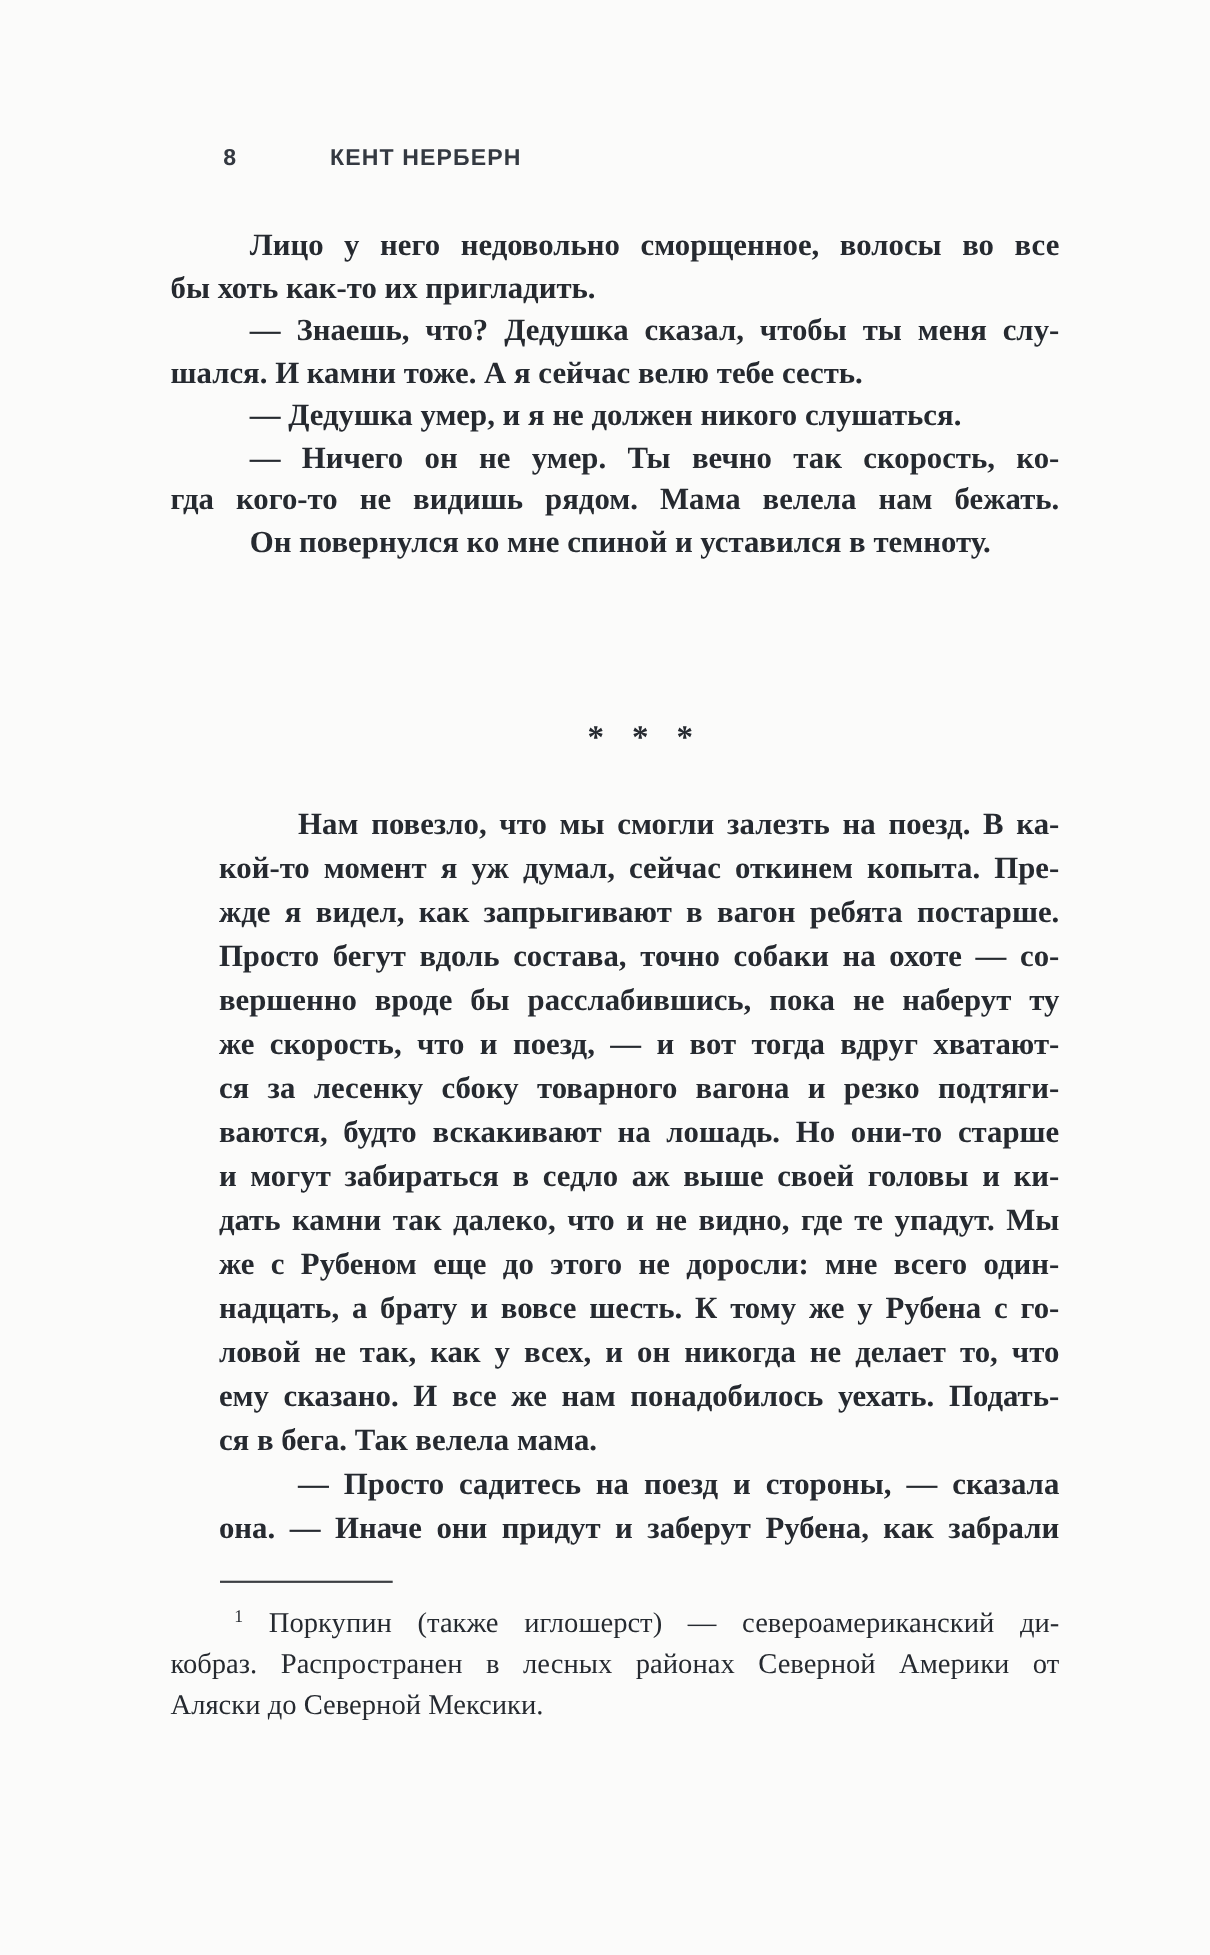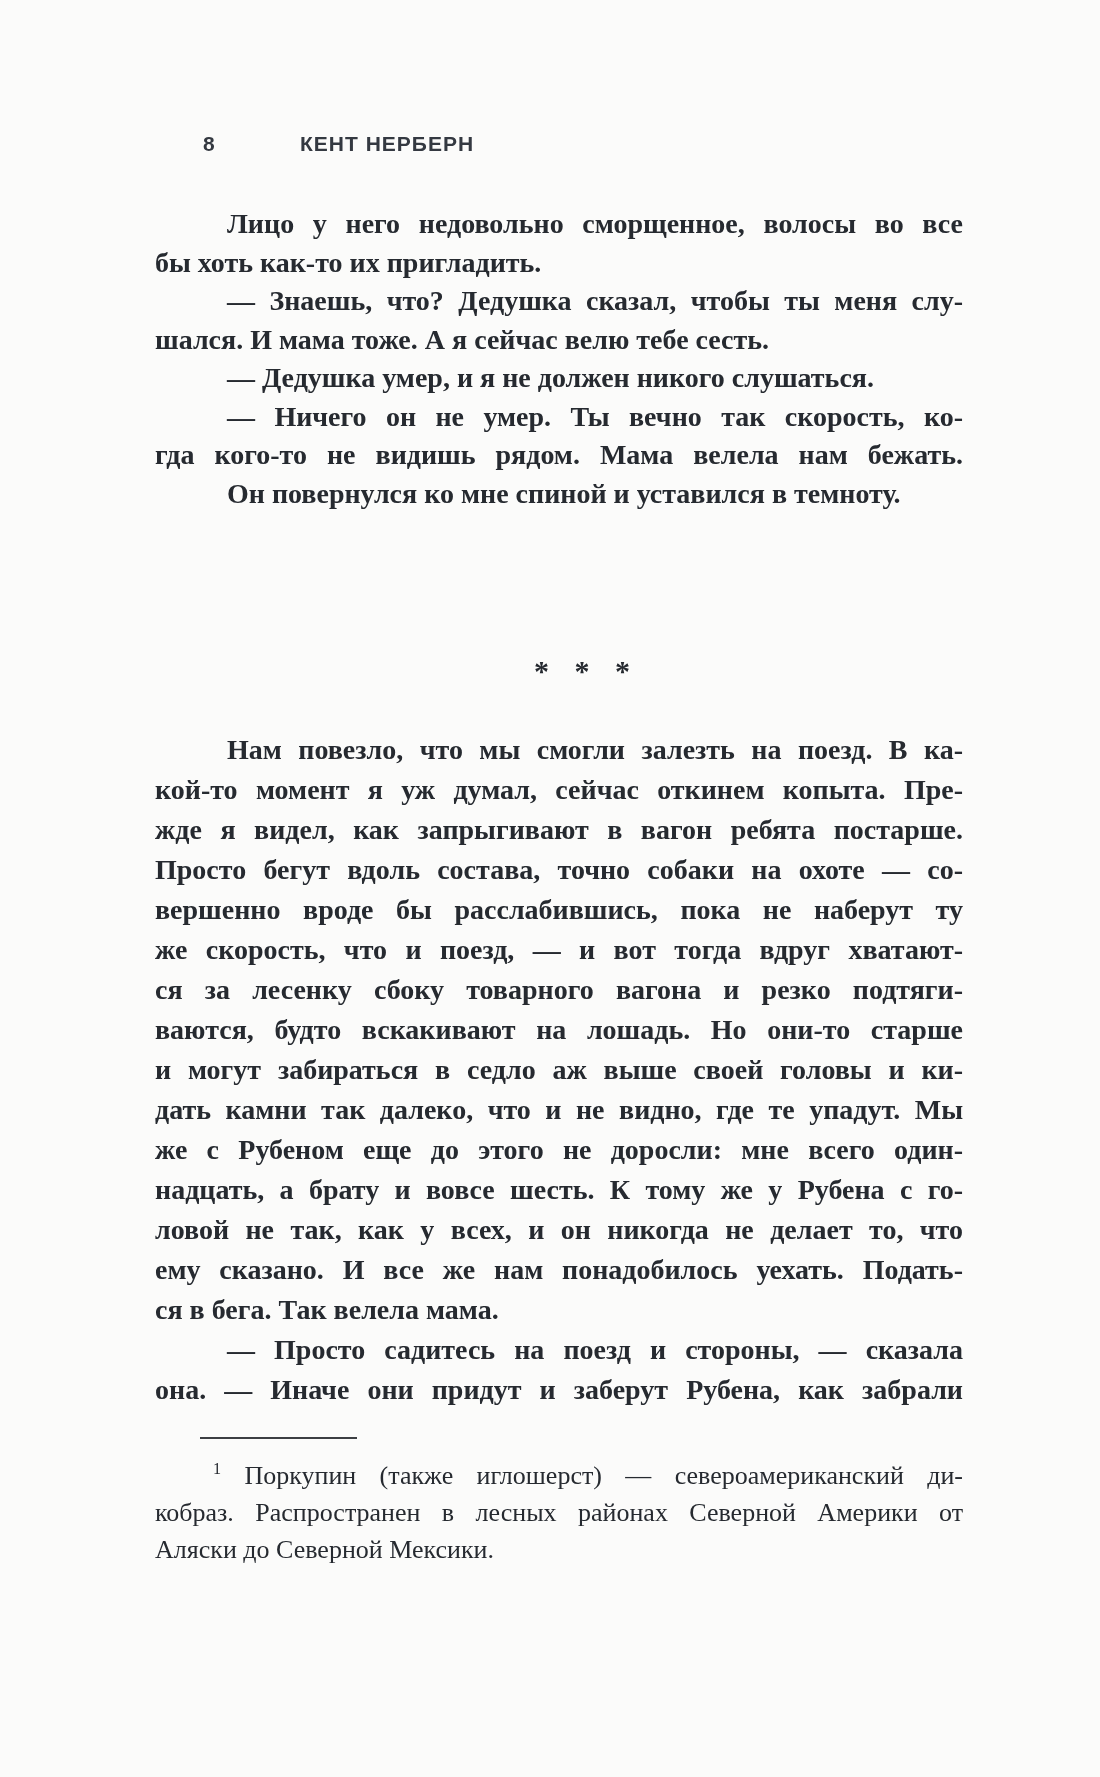--- a/index.html
+++ b/index.html
@@ -27,21 +27,21 @@
   .runhead{position:absolute;left:145px;top:0;letter-spacing:1px;}
 
   .textblock{
     position:absolute;left:155px;width:808px;
     font-size:28px;
     font-weight:bold;
   }
   .block1{top:205px;}
   .block1 .line{line-height:38.5px;}
   .block2{top:730px;}
-  .block2 .line{line-height:40px;}
+  .block2 .line{line-height:40px;margin-left:44px;}
 
   .line{white-space:normal;}
   .line.j{text-align:justify;text-align-last:justify;}
   .line.nj{text-align:left;text-align-last:left;}
   .line.indent{text-indent:72px;}
 
   .separator{
     position:absolute;top:652px;left:155px;width:808px;
     box-sizing:border-box;padding-left:46px;
     text-align:center;font-size:30px;font-weight:700;
@@ -69,21 +69,21 @@
 
   <header class="running-header">
     <span class="pagenum">8</span>
     <span class="runhead">КЕНТ НЕРБЕРН</span>
   </header>
 
   <main class="textblock block1">
       <div class="line j indent"><span>Лицо у него недовольно сморщенное, волосы во все</span></div>
       <div class="line nj"><span>бы хоть как-то их пригладить.</span></div>
       <div class="line j indent"><span>— Знаешь, что? Дедушка сказал, чтобы ты меня слу-</span></div>
-      <div class="line nj"><span>шался. И мама тоже. А я сейчас велю тебе сесть.</span></div>
+      <div class="line nj"><span>шался. И камни тоже. А я сейчас велю тебе сесть.</span></div>
       <div class="line nj indent"><span>— Дедушка умер, и я не должен никого слушаться.</span></div>
       <div class="line j indent"><span>— Ничего он не умер. Ты вечно так скорость, ко-</span></div>
       <div class="line j"><span>гда кого-то не видишь рядом. Мама велела нам бежать.</span></div>
       <div class="line nj indent"><span>Он повернулся ко мне спиной и уставился в темноту.</span></div>
     </main>
 
   <div class="separator">* * *</div>
 
   <main class="textblock block2">
       <div class="line j indent"><span>Нам повезло, что мы смогли залезть на поезд. В ка-</span></div>

